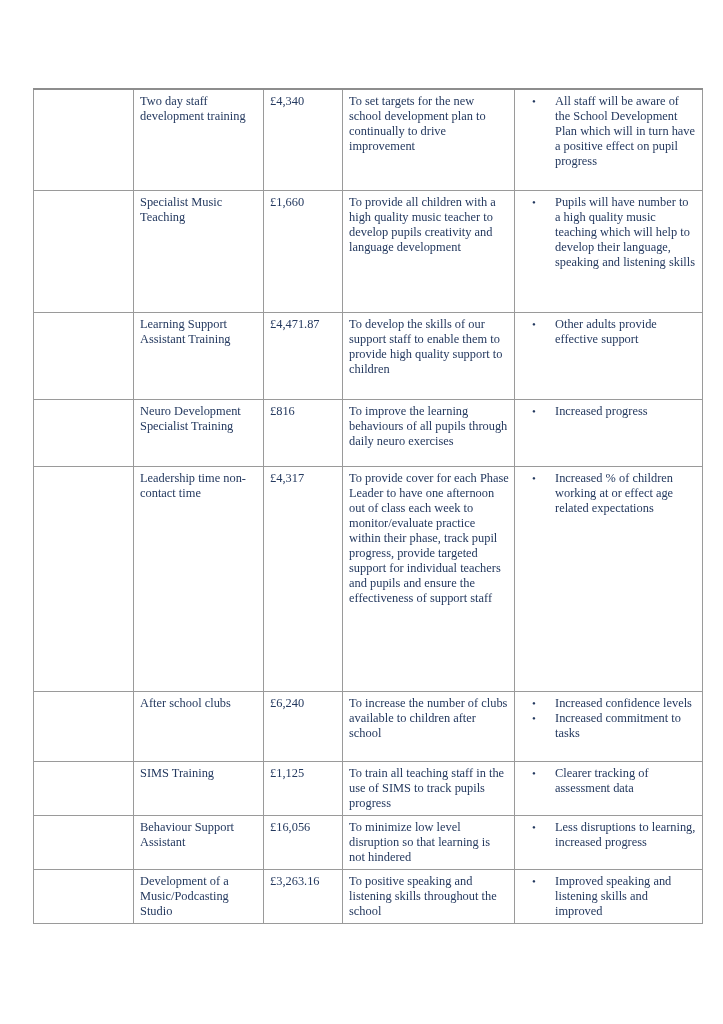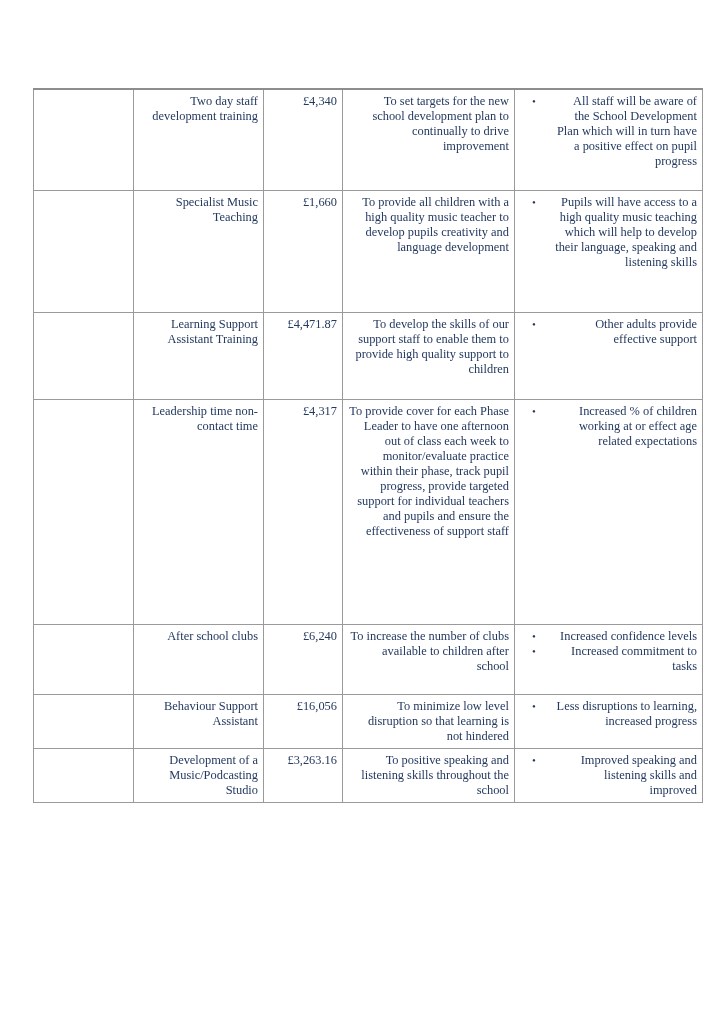--- a/index.html
+++ b/index.html
@@ -30,21 +30,20 @@
     table-layout: fixed;
   }
   .spend-table td {
     border: 1px solid #9a9a9a;
     vertical-align: top;
     padding: 4px 5px 4px 6px;
     color: #24395f;
     font-size: 12.4px;
     line-height: 15.1px;
     word-wrap: break-word;
-    text-align: right;
   }
   .spend-table tr:first-child td {
     border-top: 2px solid #8d8d8d;
   }
   .col-blank  { width: 100px; }
   .col-item   { width: 130px; }
   .col-cost   { width: 79px; }
   .col-aim    { width: 172px; }
   .col-impact { width: 188px; }
 
@@ -96,32 +95,43 @@
             </ul>
           </td>
         </tr>
         <tr style="height: 122px;">
           <td class="cell-blank"></td>
           <td>Specialist Music Teaching</td>
           <td>£1,660</td>
           <td>To provide all children with a high quality music teacher to develop pupils creativity and language development</td>
           <td>
             <ul class="impact-list">
-              <li><span class="bullet">•</span><span>Pupils will have access to a high quality music teaching which will help to develop their language, speaking and listening skills</span></li>
+              <li><span class="bullet">•</span><span>Pupils will have number to a high quality music teaching which will help to develop their language, speaking and listening skills</span></li>
             </ul>
           </td>
         </tr>
         <tr style="height: 87px;">
           <td class="cell-blank"></td>
           <td>Learning Support Assistant Training</td>
           <td>£4,471.87</td>
           <td>To develop the skills of our support staff to enable them to provide high quality support to children</td>
           <td>
             <ul class="impact-list">
               <li><span class="bullet">•</span><span>Other adults provide effective support</span></li>
+            </ul>
+          </td>
+        </tr>
+        <tr style="height: 67px;">
+          <td class="cell-blank"></td>
+          <td>Neuro Development Specialist Training</td>
+          <td>£816</td>
+          <td>To improve the learning behaviours of all pupils through daily neuro exercises</td>
+          <td>
+            <ul class="impact-list">
+              <li><span class="bullet">•</span><span>Increased progress</span></li>
             </ul>
           </td>
         </tr>
         <tr style="height: 225px;">
           <td class="cell-blank"></td>
           <td>Leadership time non-contact time</td>
           <td>£4,317</td>
           <td>To provide cover for each Phase Leader to have one afternoon out of class each week to monitor/evaluate practice within their phase, track pupil progress, provide targeted support for individual teachers and pupils and ensure the effectiveness of support staff</td>
           <td>
             <ul class="impact-list">
@@ -131,20 +141,31 @@
         </tr>
         <tr style="height: 70px;">
           <td class="cell-blank"></td>
           <td>After school clubs</td>
           <td>£6,240</td>
           <td>To increase the number of clubs available to children after school</td>
           <td>
             <ul class="impact-list">
               <li><span class="bullet">•</span><span>Increased confidence levels</span></li>
               <li><span class="bullet">•</span><span>Increased commitment to tasks</span></li>
+            </ul>
+          </td>
+        </tr>
+        <tr style="height: 52px;">
+          <td class="cell-blank"></td>
+          <td>SIMS Training</td>
+          <td>£1,125</td>
+          <td>To train all teaching staff in the use of SIMS to track pupils progress</td>
+          <td>
+            <ul class="impact-list">
+              <li><span class="bullet">•</span><span>Clearer tracking of assessment data</span></li>
             </ul>
           </td>
         </tr>
         <tr style="height: 54px;">
           <td class="cell-blank"></td>
           <td>Behaviour Support Assistant</td>
           <td>£16,056</td>
           <td>To minimize low level disruption so that learning is not hindered</td>
           <td>
             <ul class="impact-list">

